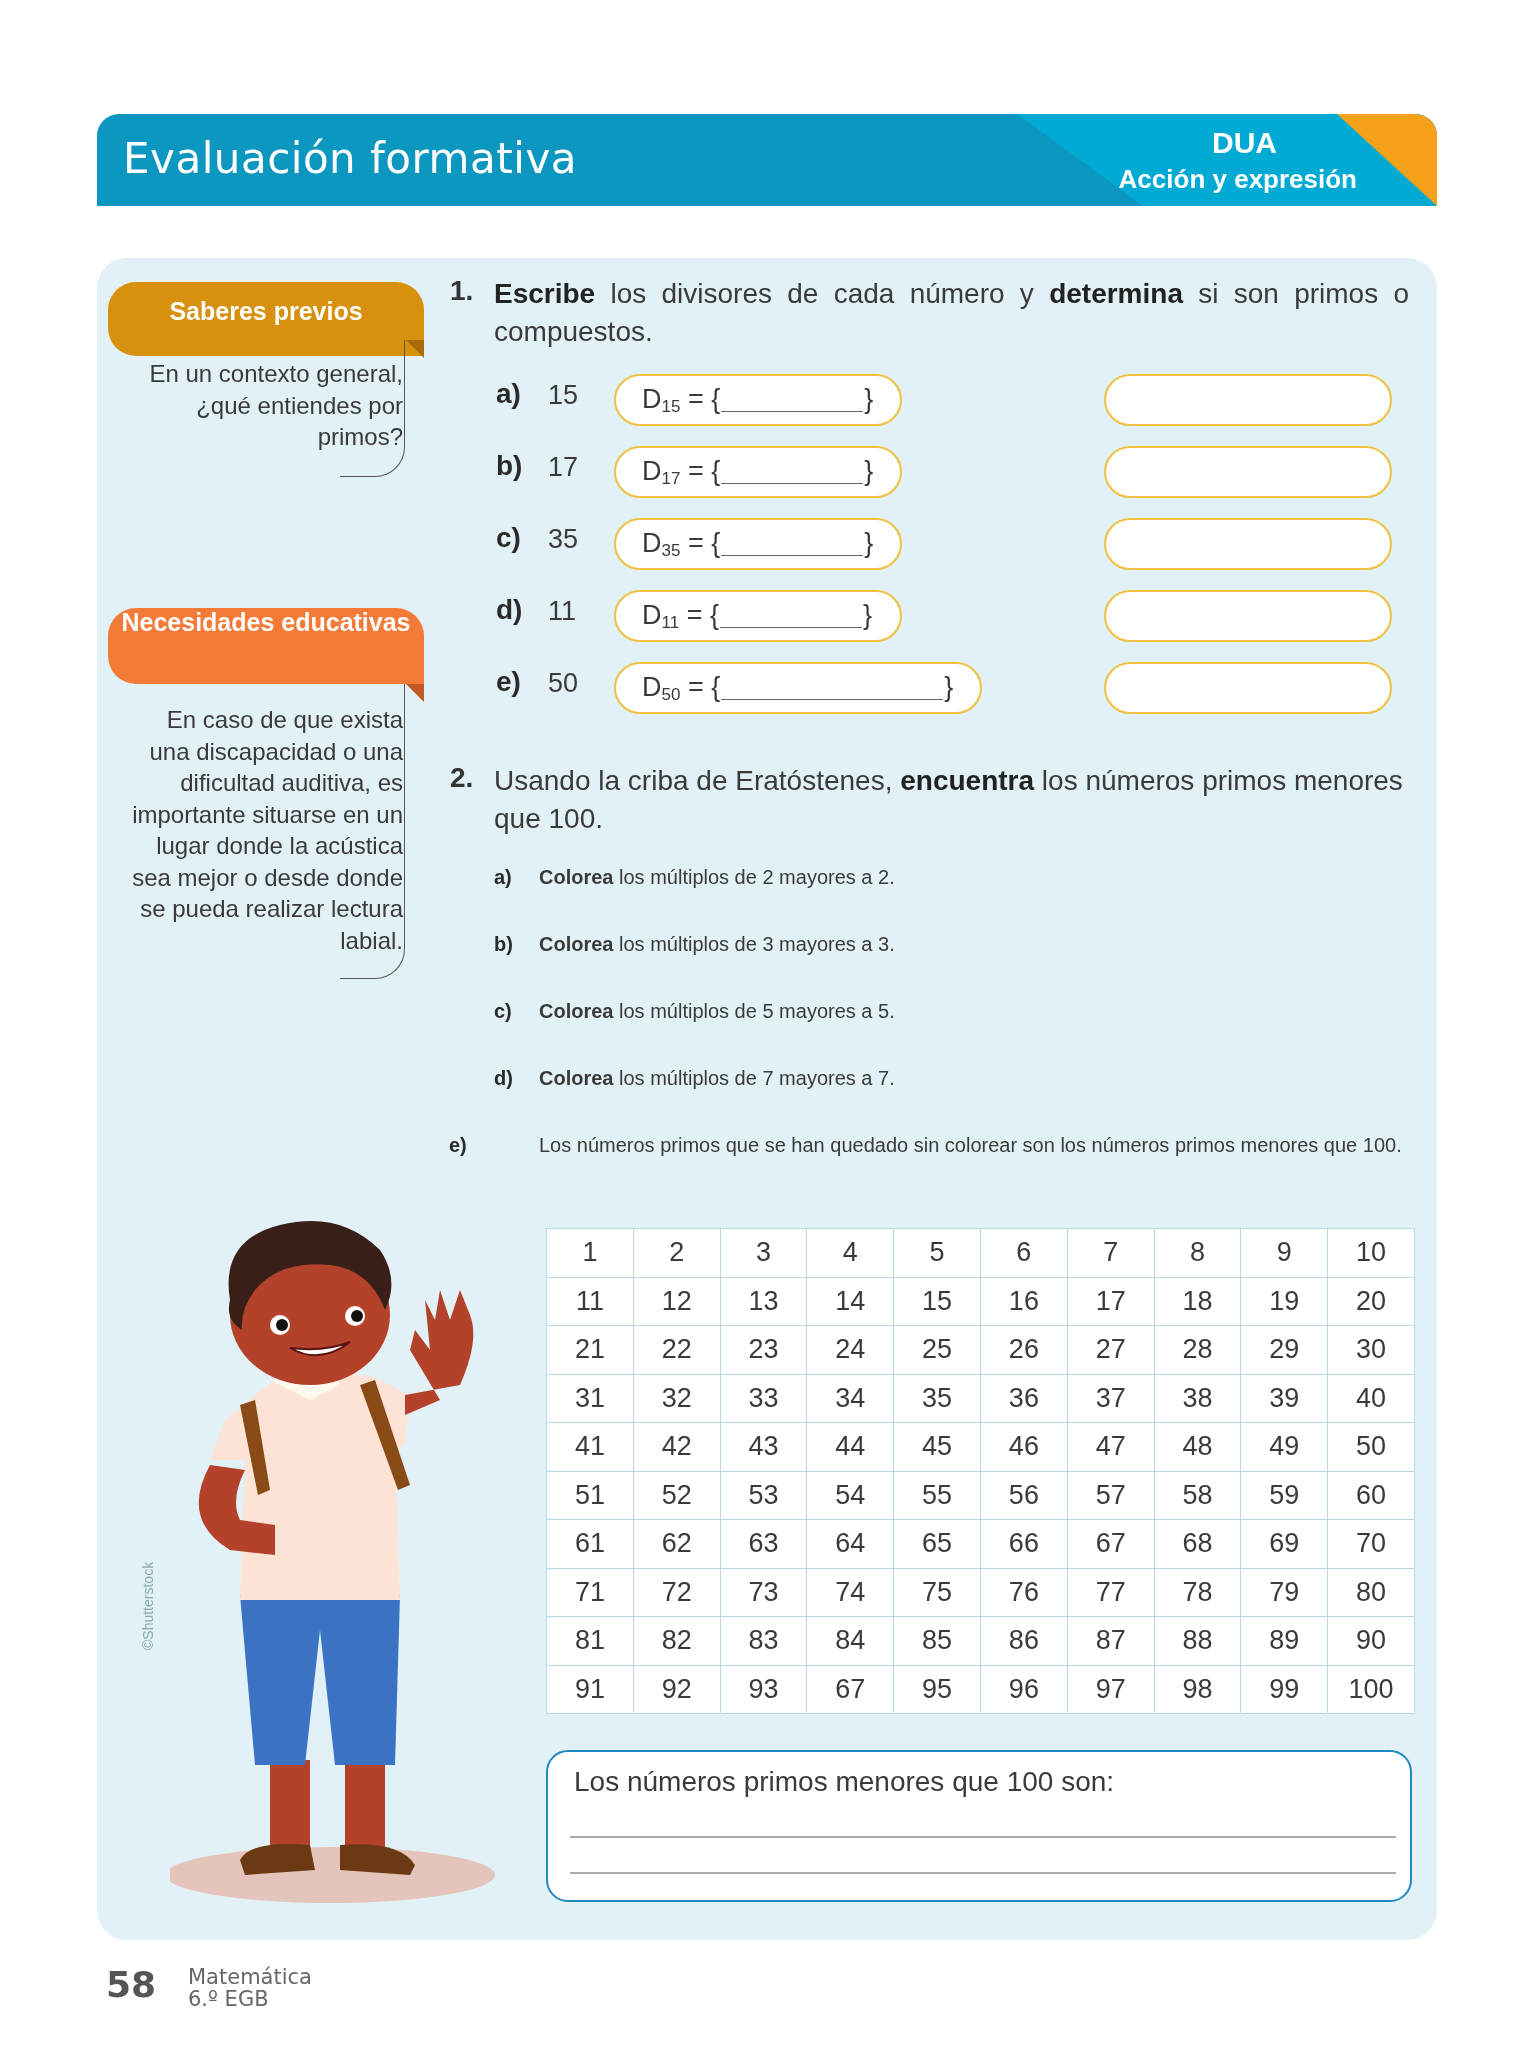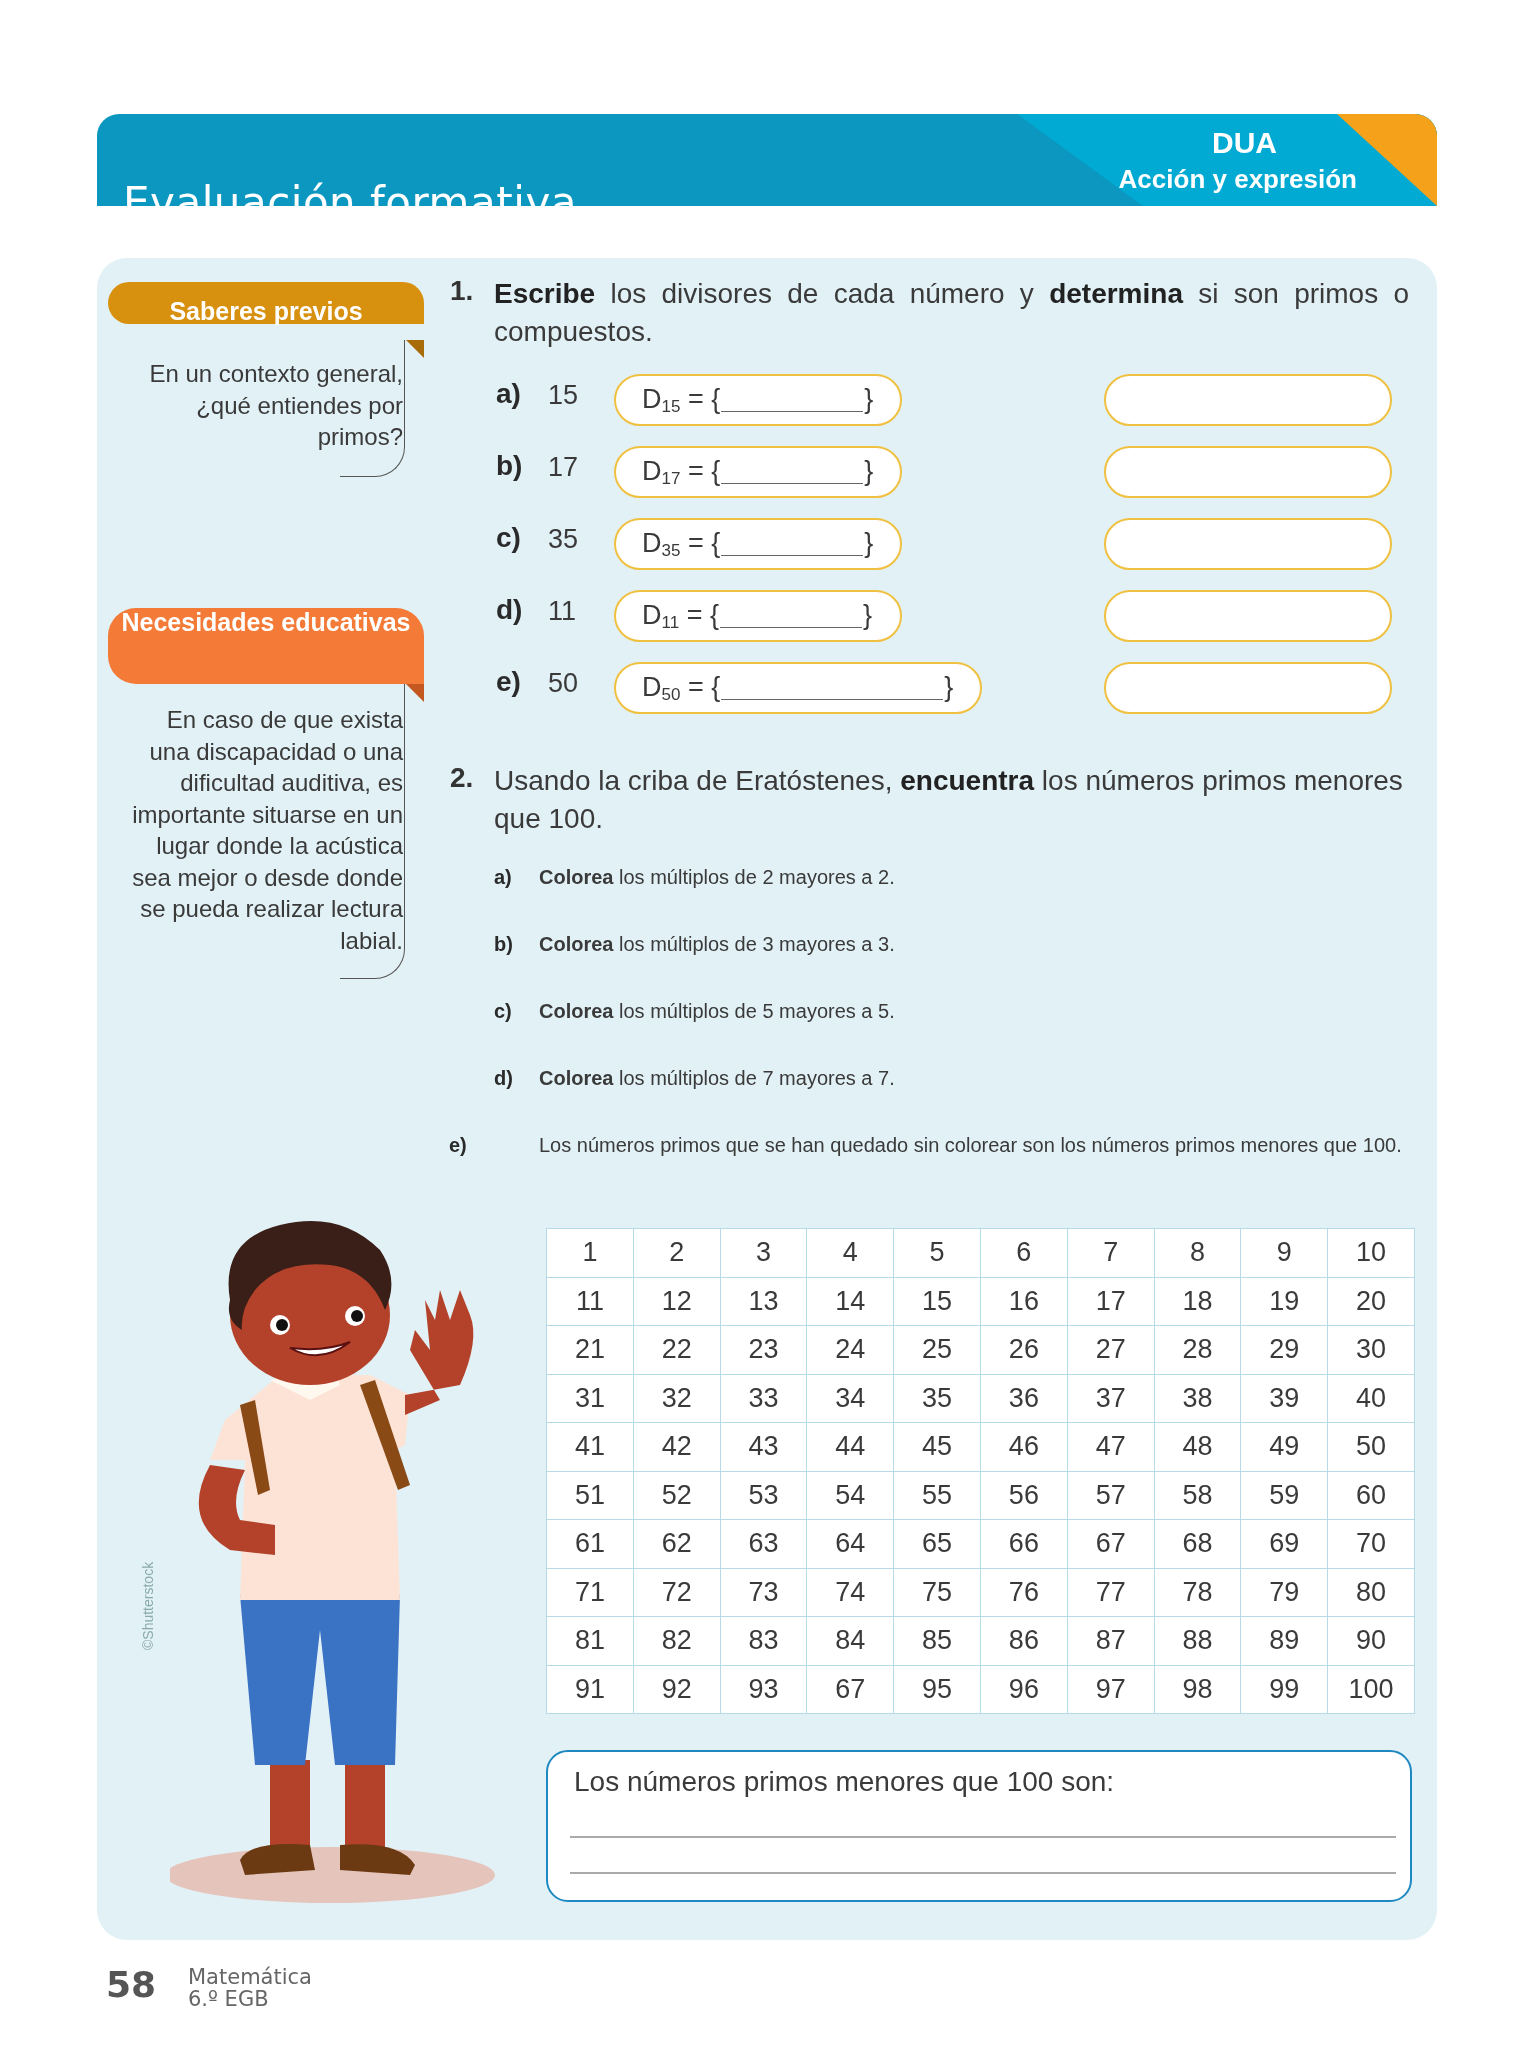--- a/index.html
+++ b/index.html
@@ -1,32 +1,32 @@
 <!DOCTYPE html>
 <html><head>
 <meta charset="utf-8">
 <style>
   * { box-sizing: border-box; margin: 0; padding: 0; }
   html, body { width: 1536px; height: 2048px; background: #ffffff; overflow: hidden; }
   body { position: relative; font-family: "Liberation Sans", sans-serif; color: #3a3a3a; }
 
   
   .banner { position: absolute; left: 97px; top: 114px; width: 1340px; height: 92px; background: #0b97bf; border-radius: 22px 22px 0 0; overflow: hidden; }
-  .banner-title { position: absolute; left: 26px; top: 20px; font-size: 42px; color: #ffffff; font-family: "DejaVu Sans", sans-serif; letter-spacing: 0.5px; margin-top: 44px; }
+  .banner-title { position: absolute; left: 26px; top: 20px; font-size: 42px; color: #ffffff; font-family: "DejaVu Sans", sans-serif; letter-spacing: 0.5px; }
   .banner-dua { position: absolute; right: 0; top: 0; width: 420px; height: 92px; background: #00aad2; clip-path: polygon(0 0, 100% 0, 100% 100%, 30% 100%); }
   .banner-corner { position: absolute; right: 0; top: 0; width: 100px; height: 92px; background: #f5a11a; clip-path: polygon(0 0, 100% 0, 100% 100%); }
   .dua-title { position: absolute; right: 160px; top: 12px; font-size: 30px; font-weight: bold; color: #ffffff; text-align: center; }
   .dua-sub { position: absolute; right: 80px; top: 50px; font-size: 26px; font-weight: bold; color: #ffffff; }
 
   
   .panel { position: absolute; left: 97px; top: 258px; width: 1340px; height: 1682px; background: #e2f1f6; border-radius: 30px; }
 
   
   .note-tab { position: absolute; left: 108px; width: 316px; color: #fff; font-weight: bold; font-size: 25px; text-align: center; border-radius: 28px 28px 0 28px; }
-  .note-tab.saberes { top: 282px; height: 42px; line-height: 58px; background: #d8900f; }
+  .note-tab.saberes { top: 282px; height: 74px; line-height: 58px; background: #d8900f; }
   .note-tab.necesidades { top: 608px; height: 76px; line-height: 29px; background: #f47a37; }
   .fold { position: absolute; width: 0; height: 0; border-left: 18px solid transparent; }
   .fold.saberes { left: 406px; top: 340px; border-top: 18px solid #a86d08; }
   .fold.necesidades { left: 406px; top: 684px; border-top: 18px solid #c55720; }
   .note-body { position: absolute; left: 110px; width: 274px; text-align: right; font-size: 24px; line-height: 31.5px; color: #3a3a3a; margin-left: 19px; }
   .note-body.saberes { top: 358px; }
   .note-body.necesidades { top 704px; top: 704px; }
   .note-line { position: absolute; border-right: 1.5px solid #555; border-bottom: 1.5px solid #555; border-bottom-right-radius: 30px; }
   .note-line.saberes { left: 340px; top: 340px; width: 65px; height: 137px; }
   .note-line.necesidades { left: 340px; top: 684px; width: 65px; height: 295px; }

